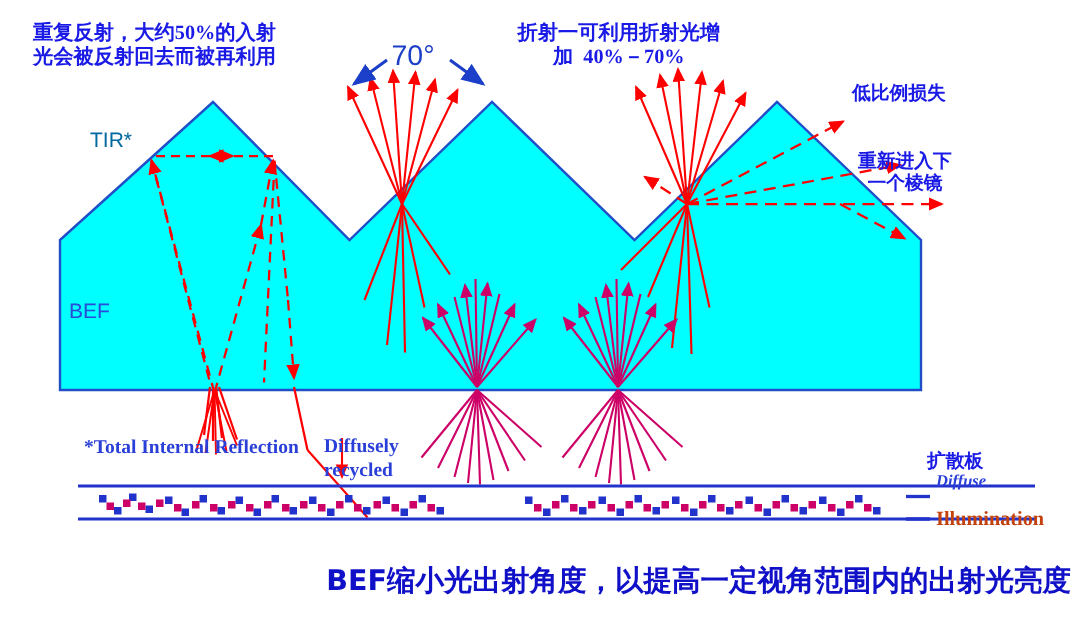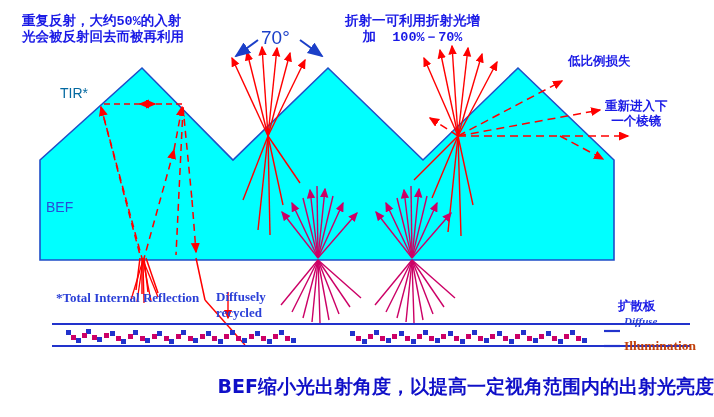--- a/index.html
+++ b/index.html
@@ -1,21 +1,21 @@
 <!DOCTYPE html>
 <html><head>
 <meta charset="utf-8">
 <style>
   html,body{margin:0;padding:0;background:#ffffff;}
   body{width:714px;height:417px;position:relative;overflow:hidden;
        font-family:"Liberation Sans",sans-serif;}
   #stage{position:absolute;left:0;top:0;width:714px;height:417px;}
   svg.layer{position:absolute;left:0;top:0;width:714px;height:417px;}
   .txt{position:absolute;color:#1a1ae6;white-space:pre;line-height:1.22;}
-  .cn-bold{font-family:Liberation Mono, monospace;font-weight:bold;}
+  .cn-bold{font-family:Liberation Serif, serif;font-weight:bold;}
   .serif-bold{font-family:"Liberation Serif",serif;font-weight:bold;}
   .sans{font-family:"Liberation Sans",sans-serif;}
   #caption{position:absolute;left:0;top:374px;width:714px;text-align:right;
            color:#1010c8;font-size:19px;font-weight:bold;
            font-family:"DejaVu Sans",sans-serif;letter-spacing:0px;white-space:pre;}
 </style>
 </head>
 <body>
 
 <div id="stage">
@@ -248,25 +248,25 @@
       <line x1="604" y1="346" x2="620" y2="346" stroke="#2233CC" stroke-width="2.2"></line>
     </g>
   </svg>
 
   <div class="txt cn-bold" style="left:22px;top:14px;font-size:13.5px;">重复反射，大约50%的入射
 光会被反射回去而被再利用</div>
 
   <div class="txt sans" style="left:261px;top:26px;font-size:19px;color:#1B3FC8;">70°</div>
 
   <div class="txt cn-bold" style="left:345px;top:14px;font-size:13.5px;text-align:center;">折射一可利用折射光增
-加  100%－70%</div>
+加  40%－70%</div>
 
   <div class="txt cn-bold" style="left:568px;top:55px;font-size:12.5px;">低比例损失</div>
 
-  <div class="txt cn-bold" style="left:605px;top:100px;font-size:12.5px;text-align:center;">重新进入下
+  <div class="txt cn-bold" style="left:572px;top:100px;font-size:12.5px;text-align:center;">重新进入下
 一个棱镜</div>
 
   <div class="txt sans" style="left:60px;top:85px;font-size:14px;color:#0369a1;">TIR*</div>
 
   <div class="txt sans" style="left:46px;top:199px;font-size:14px;color:#2A4BD7;">BEF</div>
 
   <div class="txt serif-bold" style="left:16px;top:290px;font-size:13px;color:#2A3FD7;margin-left:40px;">*Total Internal Reflection</div>
 
   <div class="txt serif-bold" style="left:216px;top:289px;font-size:13px;color:#2A3FD7;">Diffusely
 recycled</div>

